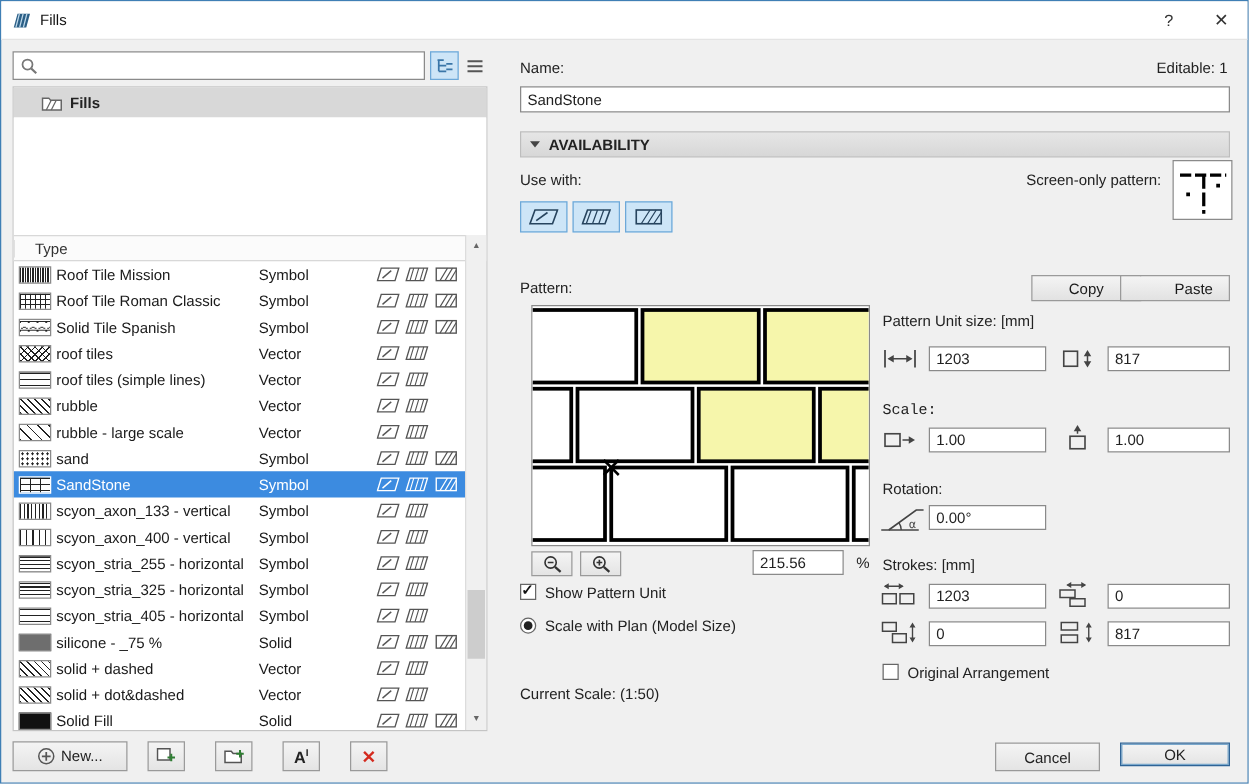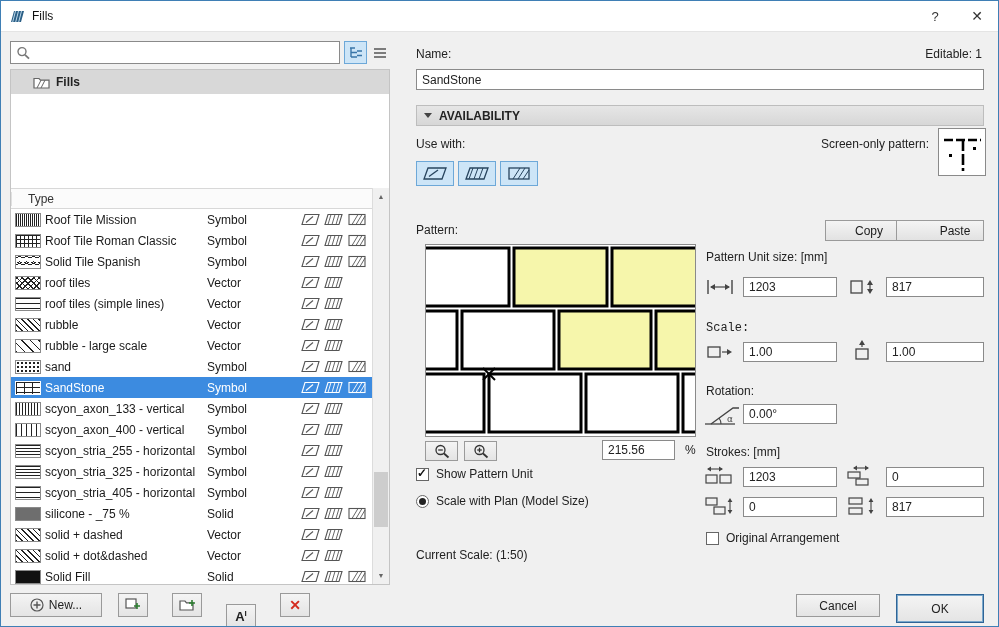--- a/index.html
+++ b/index.html
@@ -79,21 +79,21 @@
   .pbtn{height:21px;display:inline-flex;align-items:center;justify-content:center;background:linear-gradient(#f4f4f4,#e2e2e2);border:1px solid #9a9a9a;box-sizing:border-box;}
   .preview{background:#fff;border:1px solid #8a8a8a;box-sizing:border-box;overflow:hidden;}
   .preview rect{fill:#fff;stroke:#000;stroke-width:3;}
   .preview rect.unit{fill:#f6f6ab;}
   .preview line{stroke:#000;stroke-width:2;}
   .zbtn{width:33px;height:20px;}
   .check,.radio{display:inline-block;width:13px;height:13px;border:1px solid #666;background:#fff;box-sizing:border-box;position:relative;vertical-align:-2px;margin-right:7px;flex:none;}
   .radio{border-radius:50%;}
   .check.on::after{content:"✓";position:absolute;left:0px;top:-3px;font-size:12px;font-weight:bold;color:#111;}
   .radio.on::after{content:"";position:absolute;left:2px;top:2px;width:7px;height:7px;border-radius:50%;background:#222;}
-  .field-row{display:flex;align-items:center;}
+  .field-row{display:flex;}
   .ficon{display:inline-flex;align-items:center;justify-content:center;color:#444;}
   .ok-btn{border:1px solid #2f6496;box-shadow:0 0 0 1px #7aa8cc inset;}
   svg{display:block;}
 </style>
 </head>
 <body>
 
 <div class="window">
 
   <div class="titlebar">
@@ -626,21 +626,21 @@
         <rect x="1" y="1" width="10" height="9" fill="#fff" stroke="#555" stroke-width="1.2"></rect>
         <path d="M12 5 V11 M9 8 H15" stroke="#2e7d32" stroke-width="1.6"></path>
       </svg>
   </span>
   <span class="btn fbtn" style="left:171px;width:30px;">
     <svg width="17" height="14" viewBox="0 0 17 14">
         <path d="M1 3 L6 3 L7.5 4.8 L14 4.8 L14 12 L1 12 Z" fill="#fff" stroke="#555" stroke-width="1.2"></path>
         <path d="M13 2 V8 M10 5 H16" stroke="#2e7d32" stroke-width="1.6"></path>
       </svg>
   </span>
-  <span class="btn fbtn" style="left:225px;width:30px;margin-top:11px;">
+  <span class="btn fbtn" style="left:225px;width:30px;">
     <span><span class="rename-a">A</span><span class="rename-i">I</span></span>
   </span>
   <span class="btn fbtn" style="left:279px;width:30px;">
     <span class="red-x">✕</span>
   </span>
 
   <span class="abs label" style="left:415px;top:46px;">Name:</span>
   <span class="abs label" style="right:16px;top:46px;">Editable: 1</span>
   <input class="abs tinput" style="left: 415px; top: 68px; width: 568px; height: 21px;" type="text" value="SandStone">
 
@@ -812,14 +812,14 @@
       </svg>
   </span>
   <input class="abs tinput" style="left: 885px; top: 496px; width: 98px; height: 20px;" type="text" value="817">
 
   <div class="abs field-row" style="left:705px;top:530px;">
     <span class="check"></span>
     <span class="label">Original Arrangement</span>
   </div>
 
   <span class="abs btn" style="left:795px;top:593px;width:84px;height:23px;">Cancel</span>
-  <span class="abs btn ok-btn" style="left:895px;top:593px;width:88px;height:29px;">OK</span>
+  <span class="abs btn ok-btn" style="left:895px;top:593px;width:88px;height:19px;">OK</span>
 </div>
 
 </body></html>

